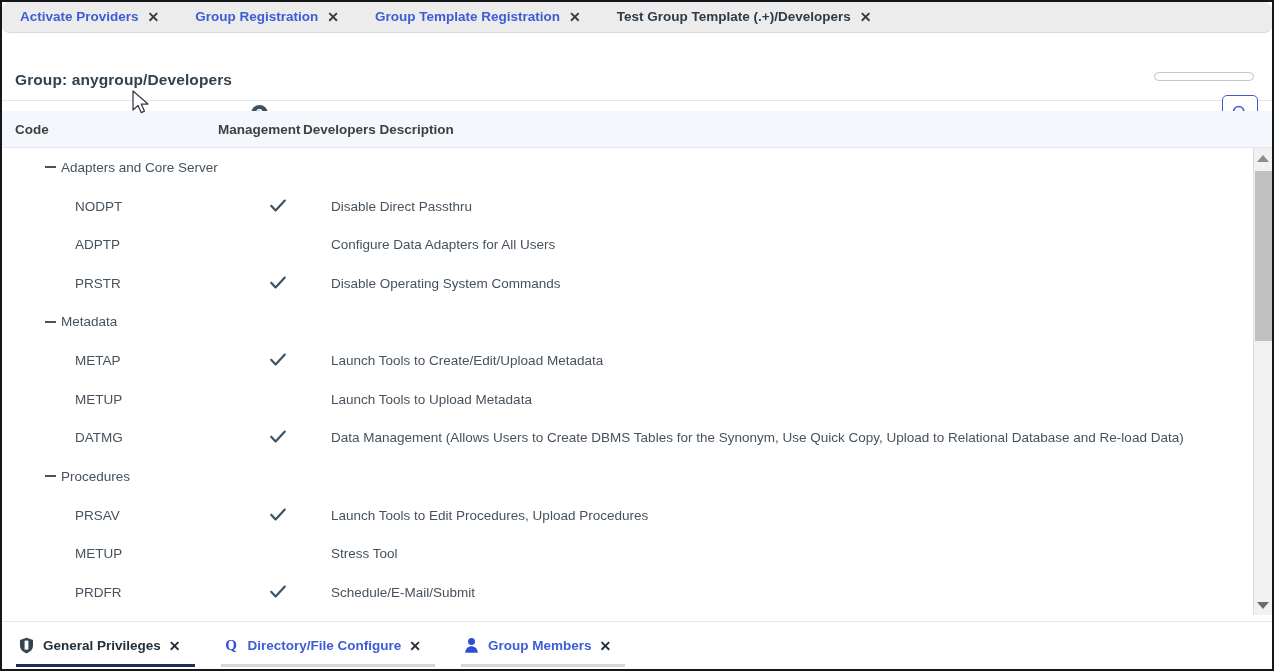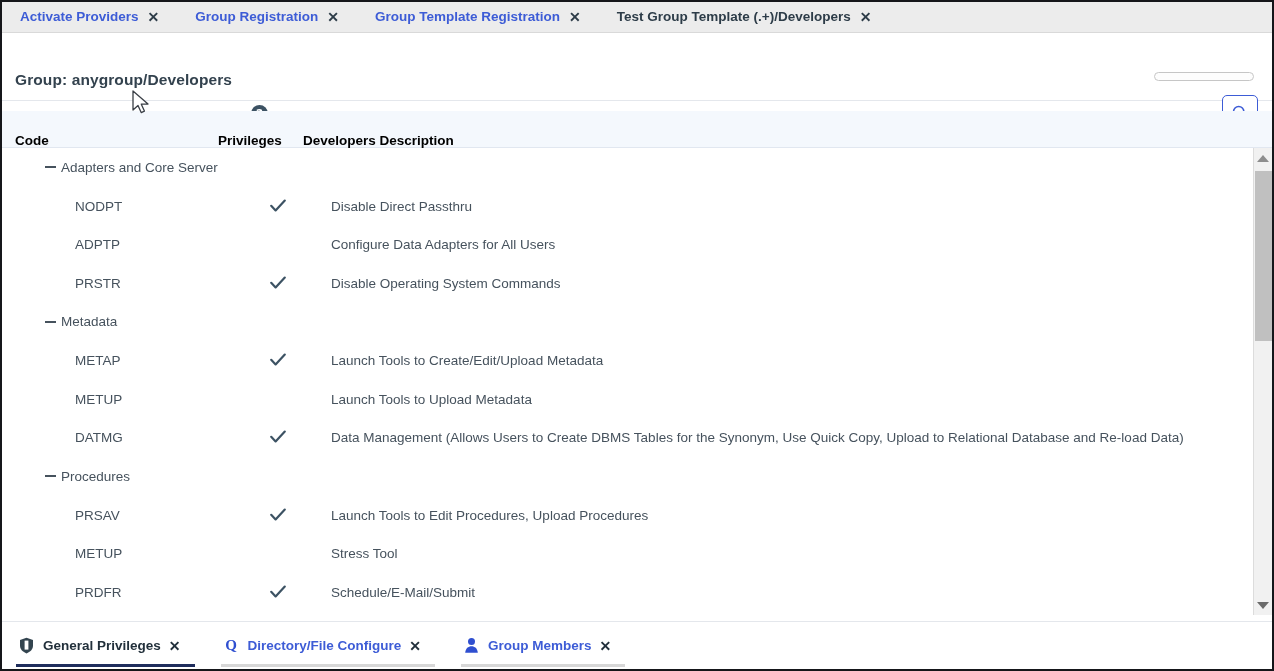--- a/index.html
+++ b/index.html
@@ -16,21 +16,21 @@
     border: 2px solid #15161a;
     overflow: hidden;
   }
 
   
   .topbar {
     position: absolute; left: 0; top: 0;
     width: 1270px; height: 31px;
     background: #ececec;
     border-bottom: 1px solid #d9d9d9;
-    display: flex; align-items: center;
+    display: flex; align-items: center; border-radius: 8px;
   }
   .ttab {
     display: flex; align-items: center; gap: 9px;
     height: 31px; padding: 0 18px 0 18px;
     font-size: 13.5px; font-weight: bold;
     color: #3d5cd6; white-space: nowrap;
     cursor: pointer; user-select: none;
   }
   .ttab.active { color: #2d3c48; }
   .ttab .x {
@@ -76,22 +76,22 @@
   .searchbtn svg { display: block; }
 
   
   .colhead {
     position: absolute; left: 0; top: 109px;
     width: 1270px; height: 37px;
     background: #f4f8fd;
     border-bottom: 1px solid #e1e7f0;
   }
   .colhead span {
-    position: absolute; top: 22px;
-    font-size: 13.5px; font-weight: bold; color: #000000;
+    position: absolute; top: 11px;
+    font-size: 13.5px; font-weight: bold; color: #404040;
     white-space: nowrap; cursor: pointer;
   }
   .ch-code  { left: 13px; }
   .ch-priv  { left: 216px; }
   .ch-desc  { left: 301px; }
 
   
   .tablewrap {
     position: absolute; left: 0; top: 146px;
     width: 1270px; height: 467px;
@@ -235,21 +235,21 @@
     <div class="searchbtn">
       <svg width="18" height="18" viewBox="0 0 18 18">
         <circle cx="7.7" cy="7.7" r="5.2" fill="none" stroke="#3d5cd6" stroke-width="1.6"></circle>
         <line x1="11.6" y1="11.6" x2="15.6" y2="15.6" stroke="#3d5cd6" stroke-width="1.8" stroke-linecap="round"></line>
       </svg>
     </div>
   </div>
 
   <div class="colhead">
     <span class="ch-code">Code</span>
-    <span class="ch-priv">Privileges</span>
+    <span class="ch-priv">Management</span>
     <span class="ch-desc">Developers Description</span>
   </div>
 
   <div class="tablewrap">
     <div class="rows" id="rows">
         <div class="grouprow">
           <span class="minus"></span>
           <span class="glabel">Adapters and Core Server</span>
         </div>
         <div class="datarow">

